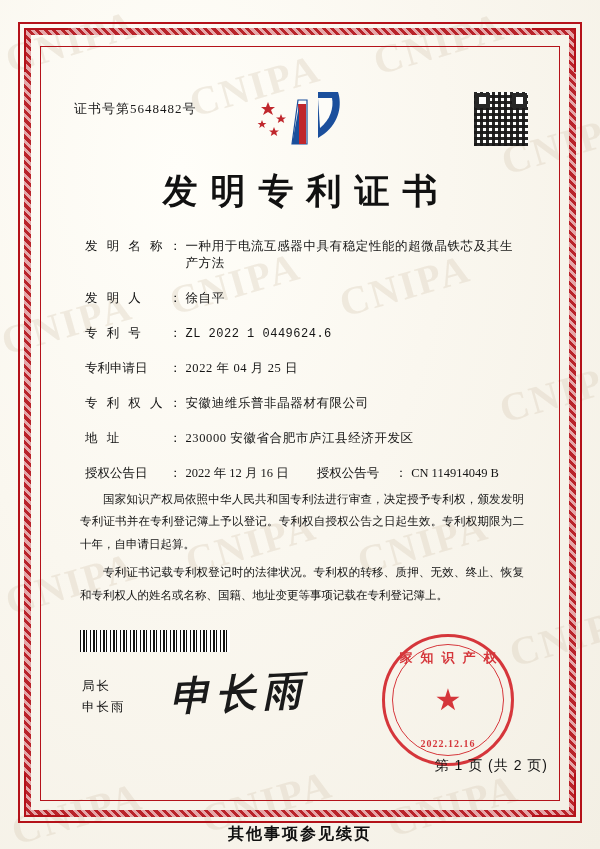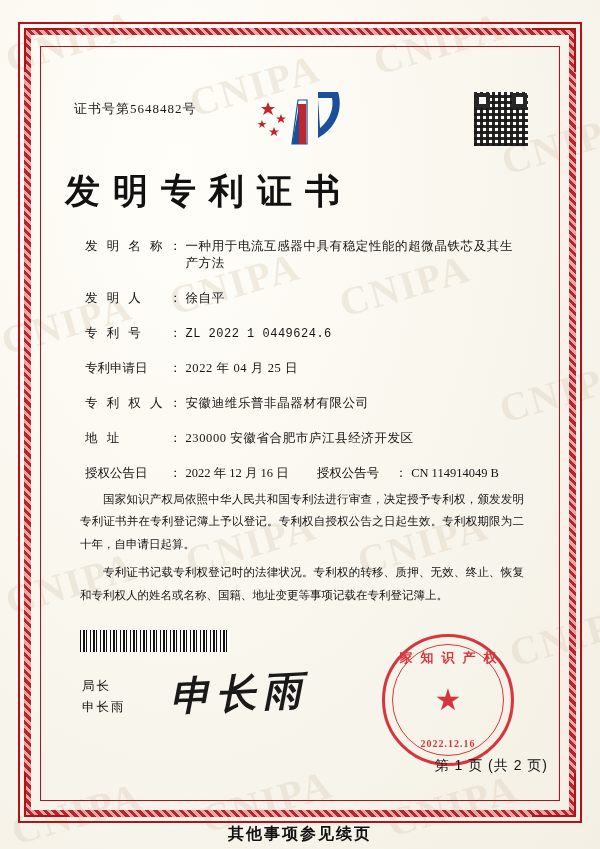--- a/index.html
+++ b/index.html
@@ -117,21 +117,21 @@
     left: 50%;
     transform: translateX(-50%);
     top: 28px;
     width: 96px; height: 66px;
   }
 
   .title {
     position: absolute;
     left: 0; right: 0;
     top: 110px;
-    text-align: left;
+    text-align: center;
     font-family: "Liberation Serif", serif;
     font-size: 35px;
     font-weight: bold;
     letter-spacing: 13px;
     text-indent: 13px;
     color: #111;
   }
 
   .fields {
     position: absolute;

